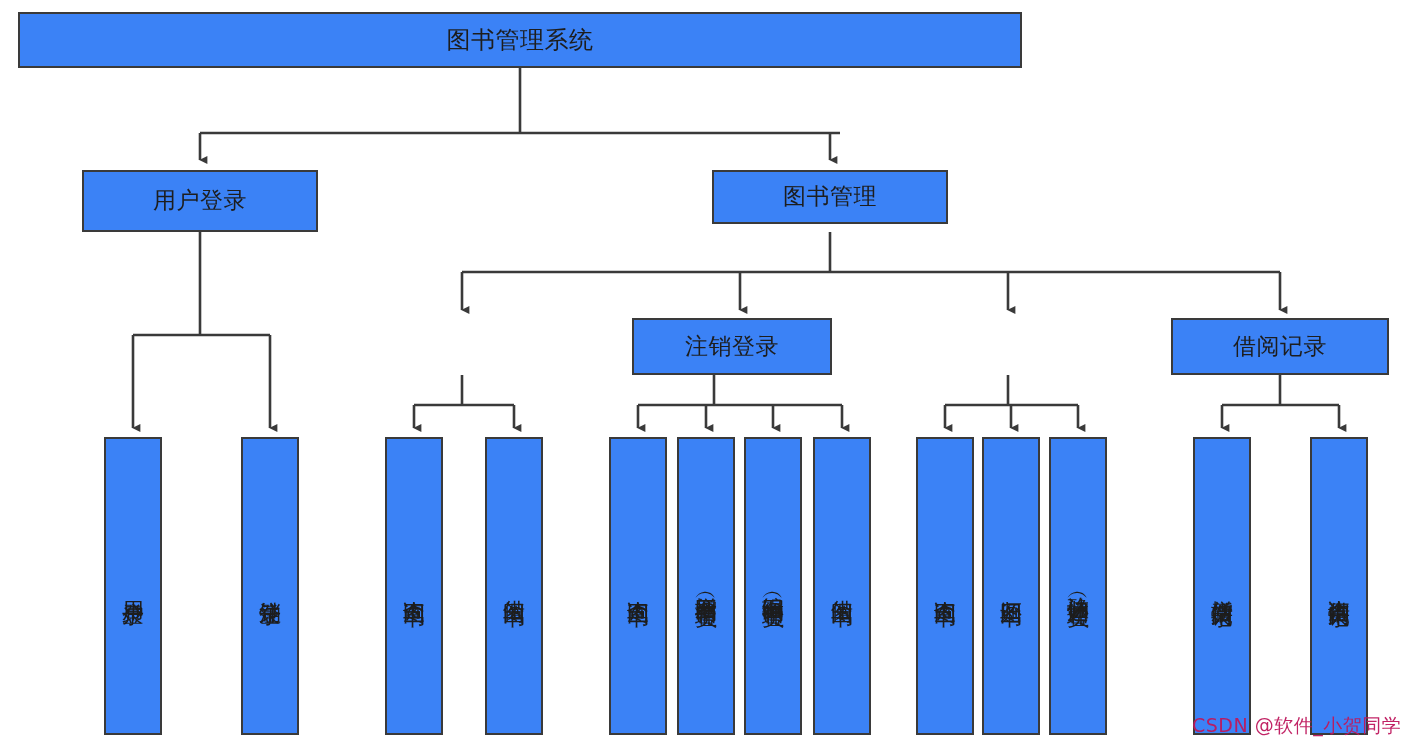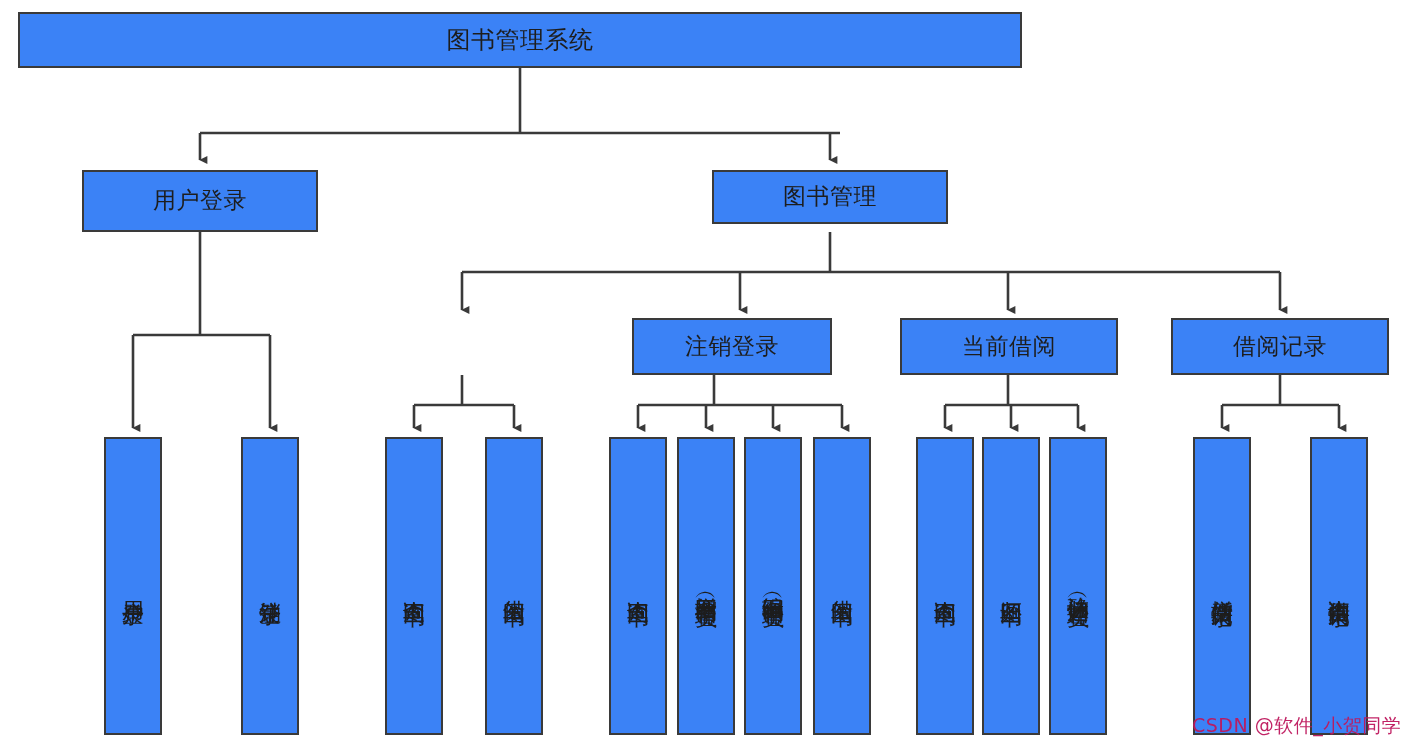--- a/index.html
+++ b/index.html
@@ -131,23 +131,20 @@
   <div class="node horiz" style="left:82px; top:170px; width:236px; height:62px;">
     <span>用户登录</span>
   </div>
   <div class="node horiz" style="left:712px; top:170px; width:236px; height:54px;">
     <span>图书管理</span>
   </div>
 
   <div class="node horiz" style="left:632px; top:318px; width:200px; height:57px;">
     <span>注销登录</span>
   </div>
-  <div class="node horiz" style="left:900px; top:318px; width:218px; height:57px;">
-    <span>当前借阅</span>
-  </div>
   <div class="node horiz" style="left:1171px; top:318px; width:218px; height:57px;">
     <span>借阅记录</span>
   </div>
 
   <div class="node leaf" style="left:104px; top:437px; width:58px; height:298px;">
     <span class="vtext">用户登录</span>
   </div>
   <div class="node leaf" style="left:241px; top:437px; width:58px; height:298px;">
     <span class="vtext">注销登录</span>
   </div>

